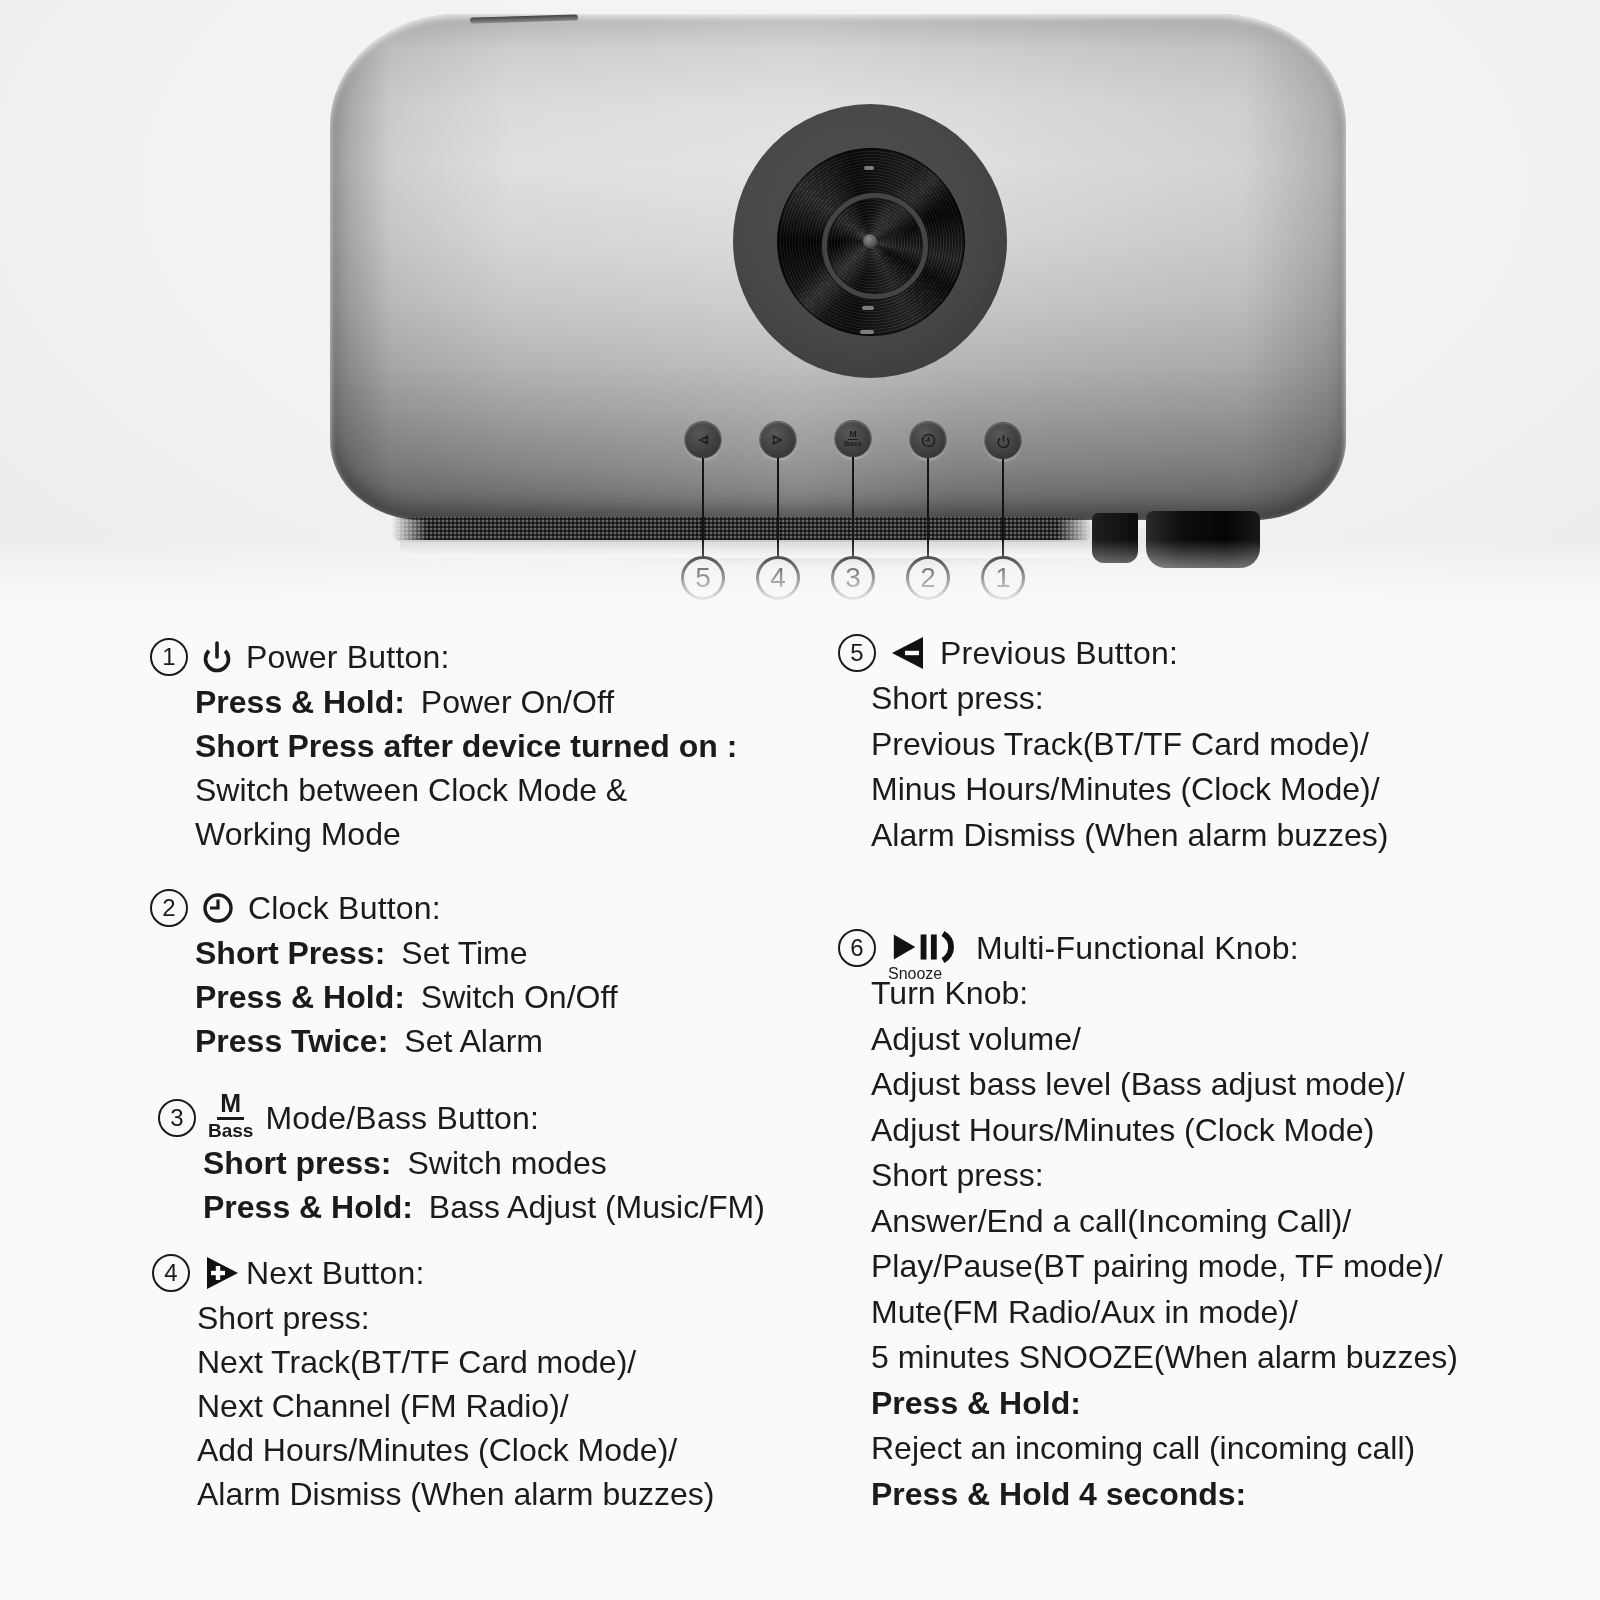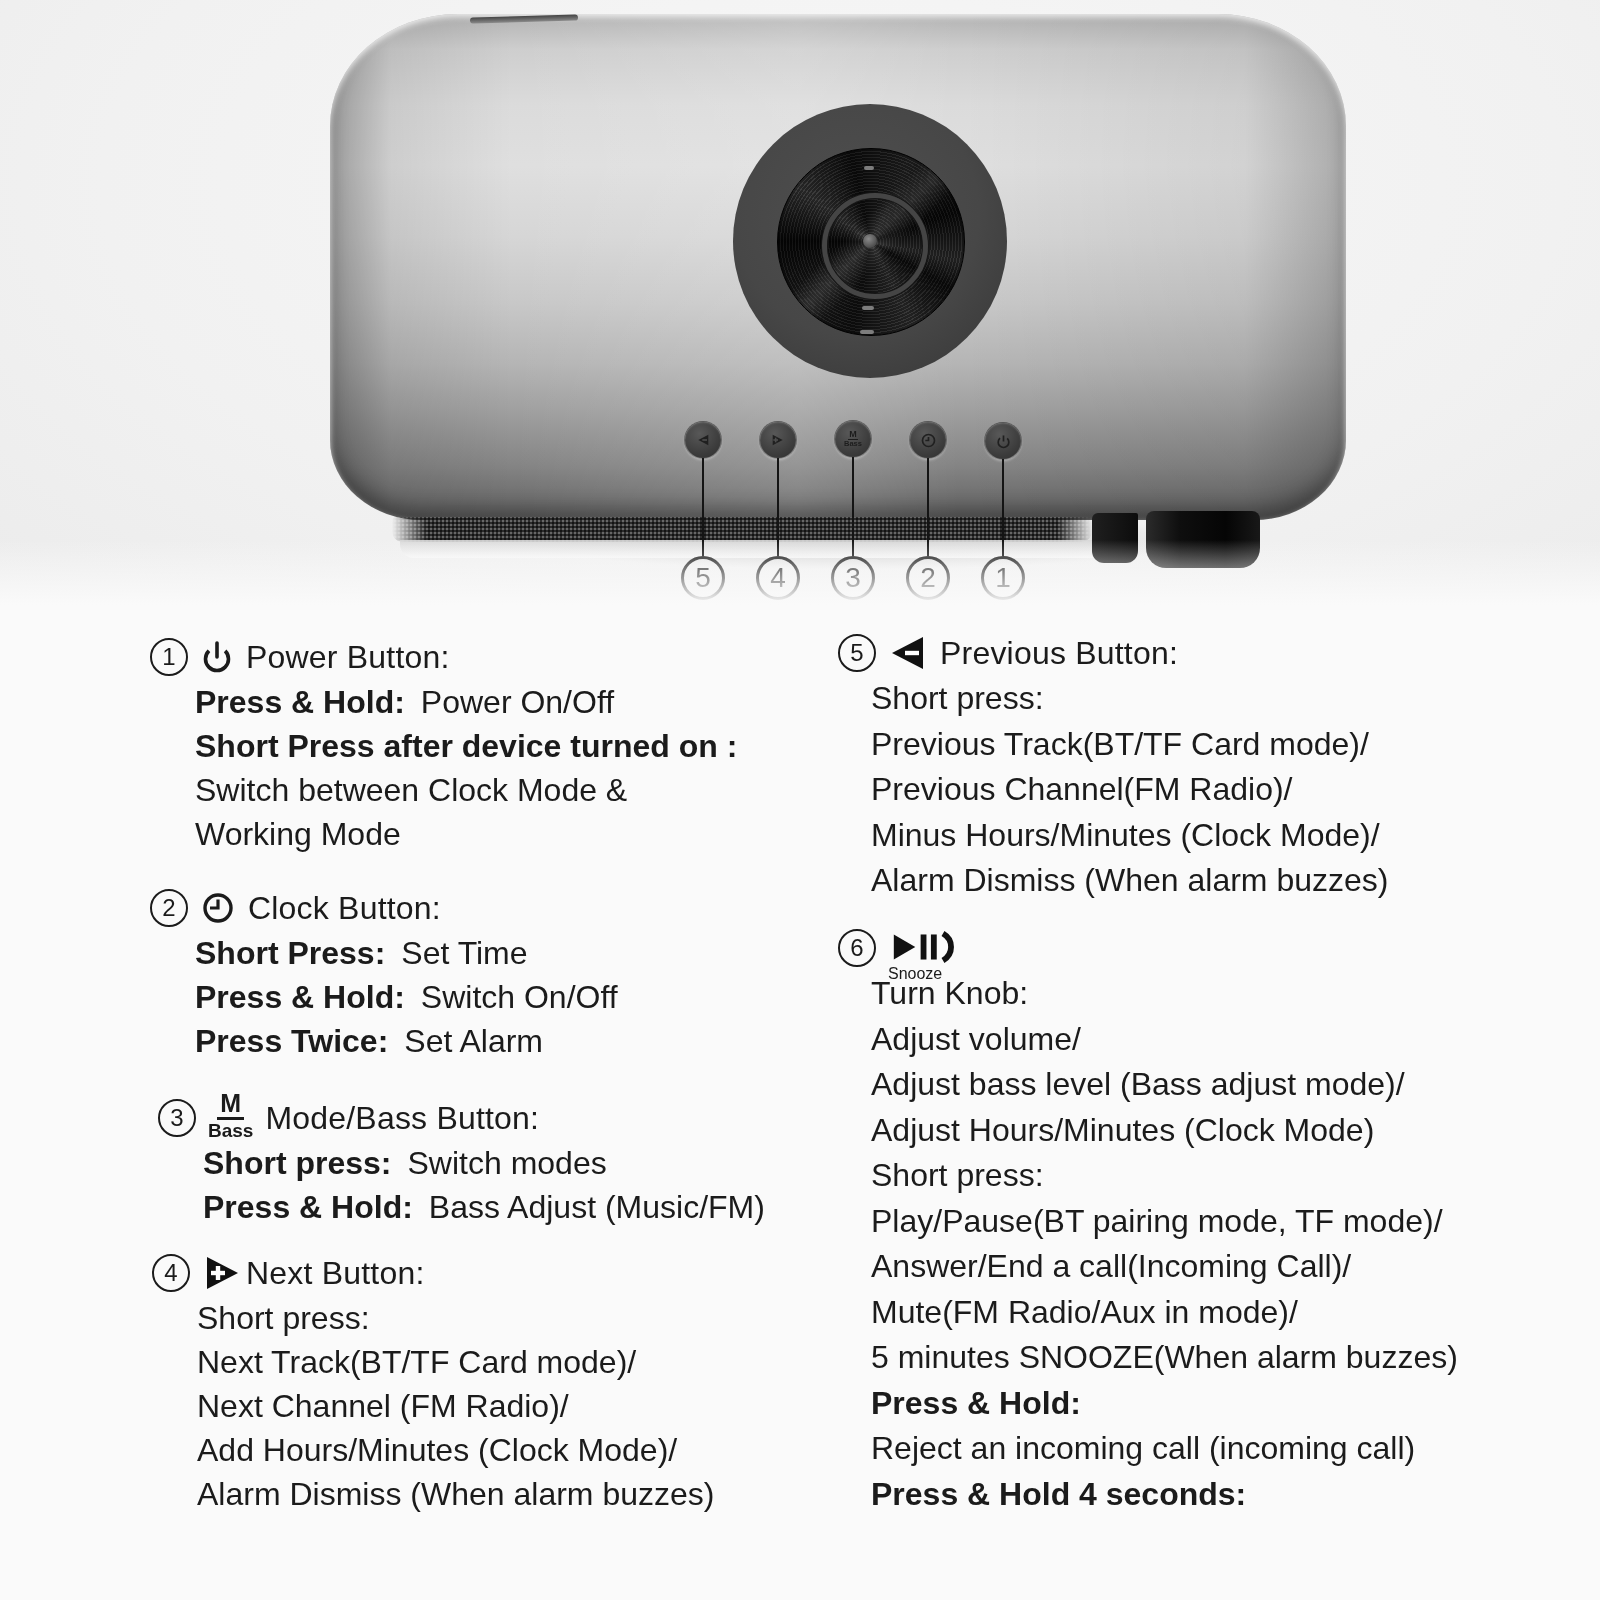--- a/index.html
+++ b/index.html
@@ -217,47 +217,47 @@
       <span class="num-circle">5</span>
       <svg width="40" height="40" viewBox="0 0 40 40">
         <path d="M35 4 L4 20 L35 36 Z" fill="#111"></path>
         <rect x="17" y="17.8" width="14" height="4.4" fill="#fff"></rect>
         </svg>
       <span class="sec-title">Previous Button:</span>
     </div>
     <div class="sec-lines">
         <div class="line"><span class="b"></span><span class="r">Short press:</span></div>
         <div class="line"><span class="b"></span><span class="r">Previous Track(BT/TF Card mode)/</span></div>
-        <div class="line"><span class="b"></span><span class="r">Previous Channel(FM Radio)/</span></div>
         <div class="line"><span class="b"></span><span class="r">Minus Hours/Minutes (Clock Mode)/</span></div>
         <div class="line"><span class="b"></span><span class="r">Alarm Dismiss (When alarm buzzes)</span></div>
       </div>
   </div>
 
   <div class="section col-right" style="left:838px;top:925px">
     <div class="sec-header">
       <span class="num-circle">6</span>
       <span class="snooze-wrap">
         <svg width="76" height="34" viewBox="0 0 76 38">
           <path d="M2 5 L2 33 L26 19 Z" fill="#111"></path>
           <rect x="32" y="5" width="6.5" height="28" fill="#111"></rect>
           <rect x="43.5" y="5" width="6.5" height="28" fill="#111"></rect>
           <path d="M57 4 C 69 11 69 27 57 34" fill="none" stroke="#111" stroke-width="6.5"></path>
           </svg>
         <span class="snooze-cap">Snooze</span>
       </span>
+      <span class="sec-title">Multi-Functional Knob:</span>
     </div>
     <div class="sec-lines">
         <div class="line"><span class="b"></span><span class="r">Turn Knob:</span></div>
         <div class="line"><span class="b"></span><span class="r">Adjust volume/</span></div>
         <div class="line"><span class="b"></span><span class="r">Adjust bass level (Bass adjust mode)/</span></div>
         <div class="line"><span class="b"></span><span class="r">Adjust Hours/Minutes (Clock Mode)</span></div>
         <div class="line"><span class="b"></span><span class="r">Short press:</span></div>
+        <div class="line"><span class="b"></span><span class="r">Answer/End a call(Incoming Call)/</span></div>
         <div class="line"><span class="b"></span><span class="r">Play/Pause(BT pairing mode, TF mode)/</span></div>
-        <div class="line"><span class="b"></span><span class="r">Answer/End a call(Incoming Call)/</span></div>
         <div class="line"><span class="b"></span><span class="r">Mute(FM Radio/Aux in mode)/</span></div>
         <div class="line"><span class="b"></span><span class="r">5 minutes SNOOZE(When alarm buzzes)</span></div>
         <div class="line"><span class="b">Press &amp; Hold:</span><span class="r"></span></div>
         <div class="line"><span class="b"></span><span class="r">Reject an incoming call (incoming call)</span></div>
         <div class="line"><span class="b">Press &amp; Hold 4 seconds:</span><span class="r"></span></div>
       </div>
   </div>
 
 </div>
 

